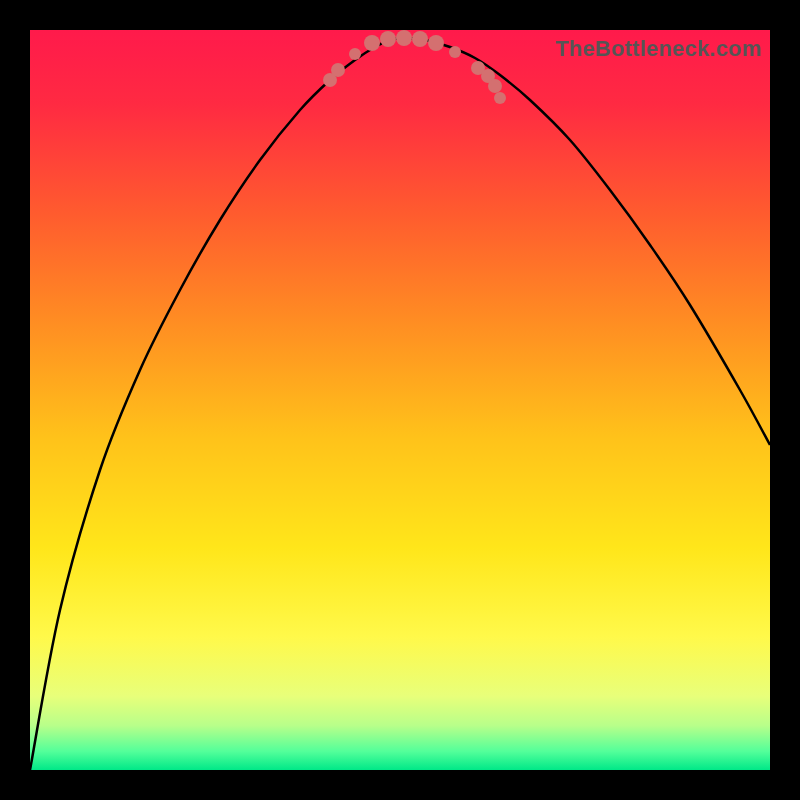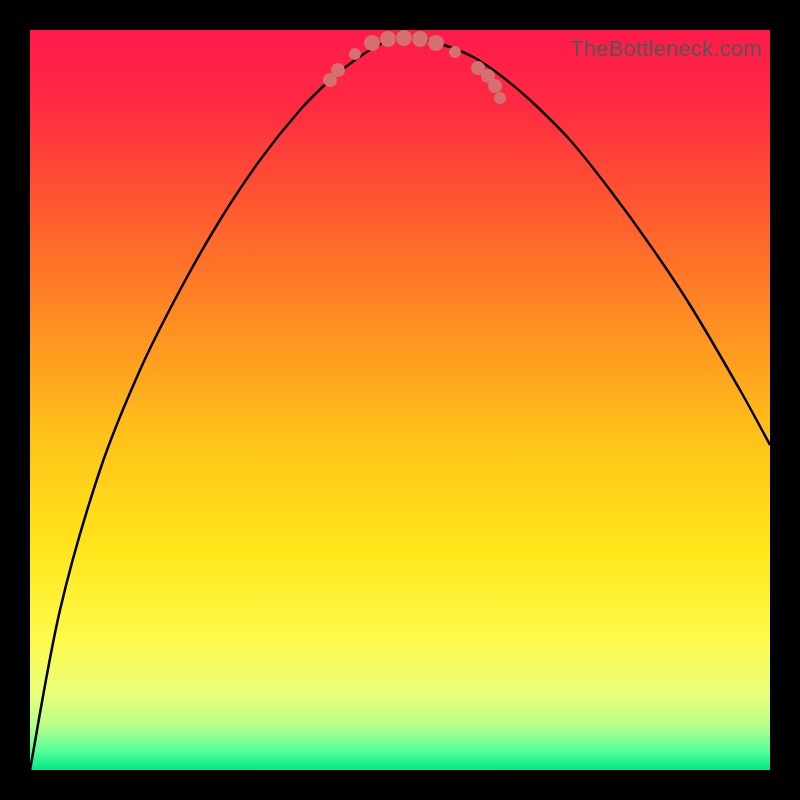--- a/index.html
+++ b/index.html
@@ -24,21 +24,21 @@
     left: 0; top: 0;
     width: 100%;
     height: 100%;
   }
   .watermark {
     position: absolute;
     top: 6px;
     right: 8px;
     color: #555;
     font-size: 22px;
-    font-weight: 400;
+    font-weight: 700;
     letter-spacing: 0.2px;
     user-select: none;
     margin-left: 8px;
   }
   svg.curve {
     position: absolute;
     left: 0; top: 0;
     width: 100%;
     height: 100%;
     overflow: visible;

